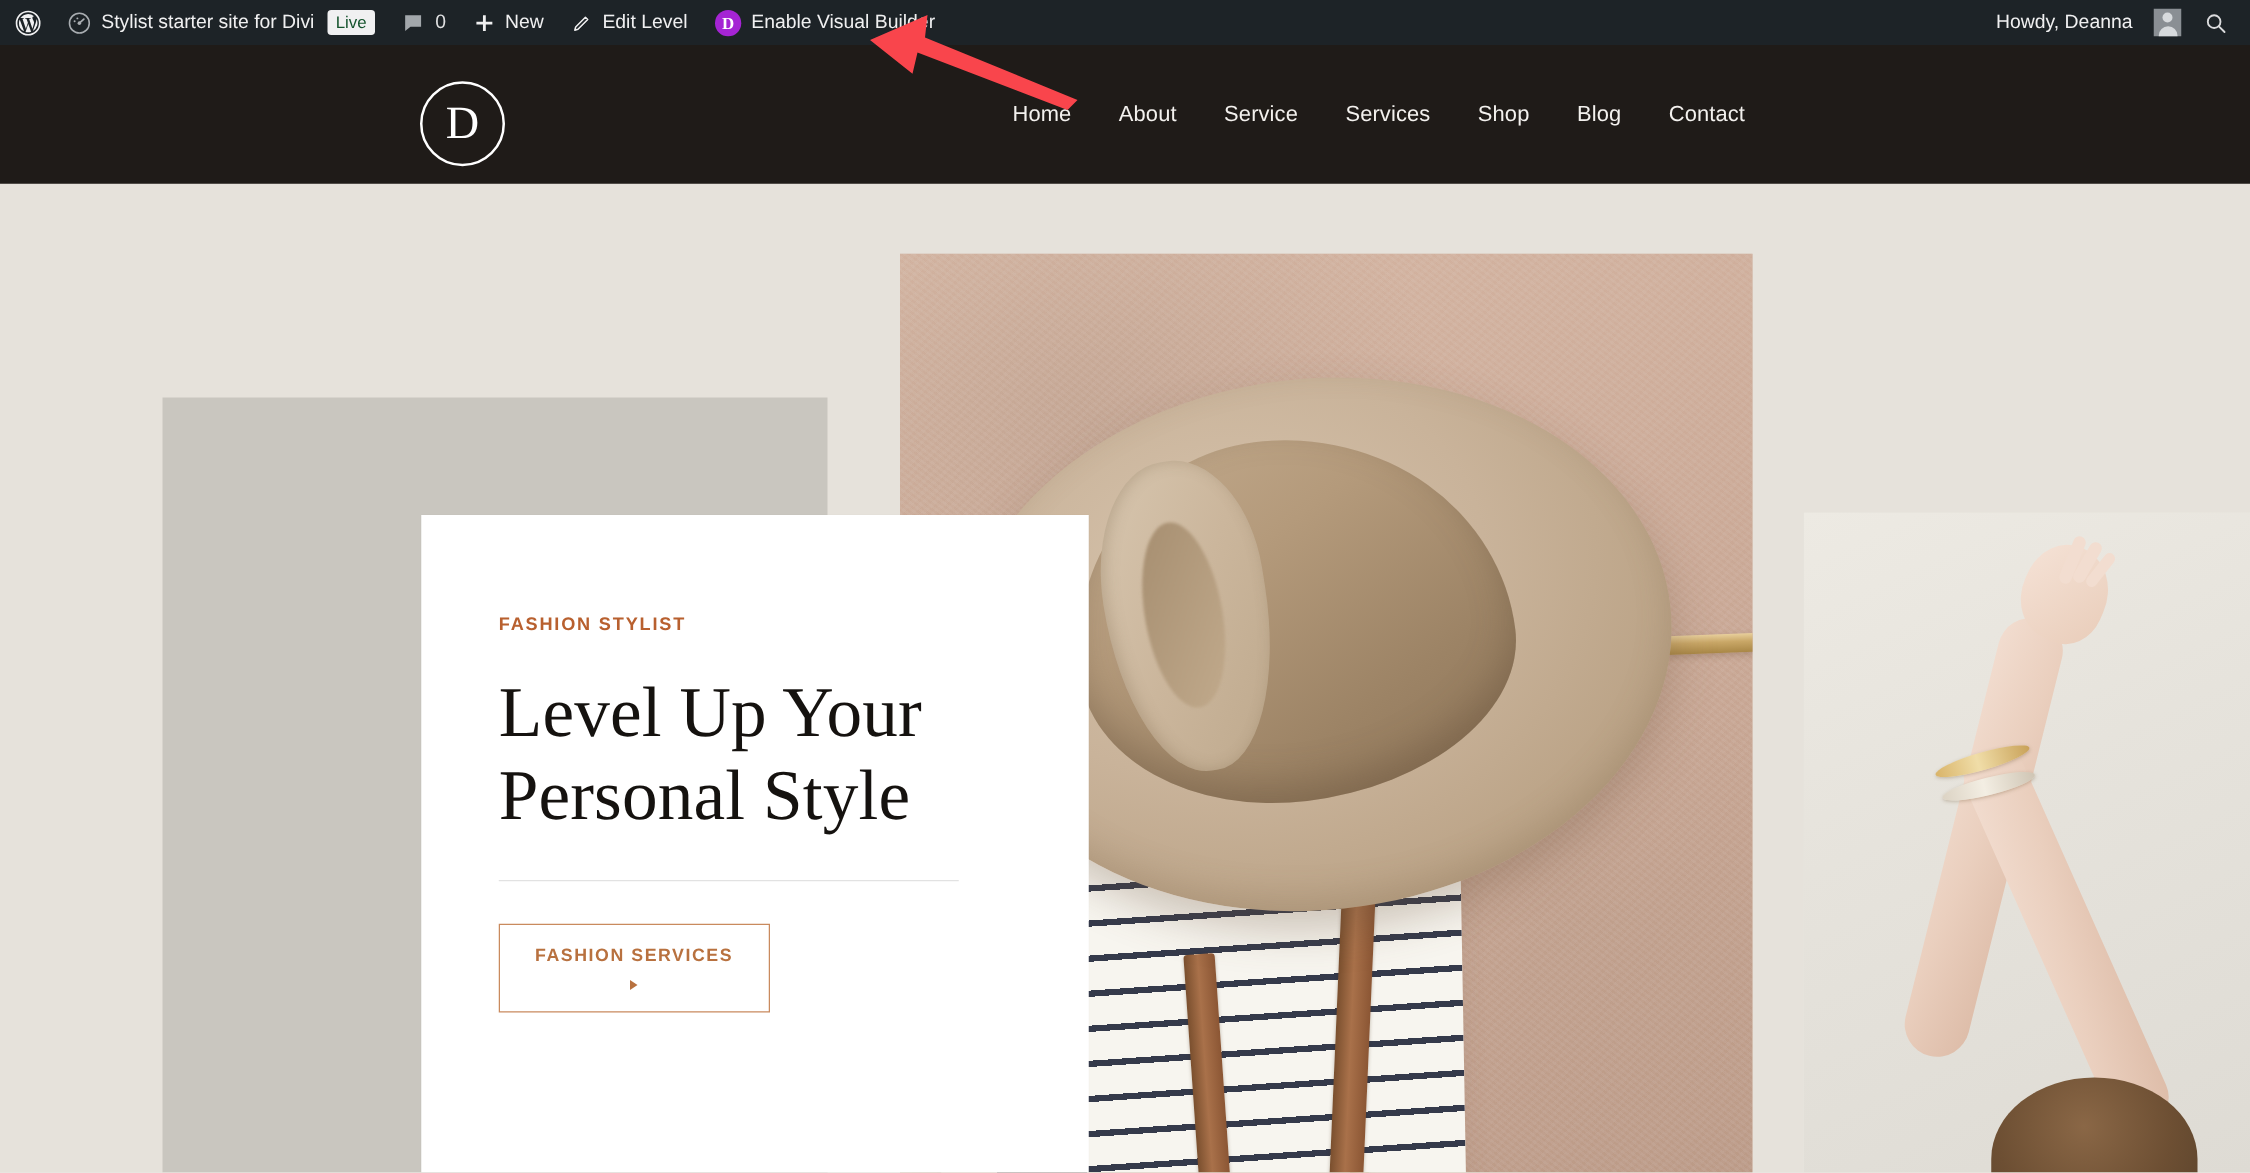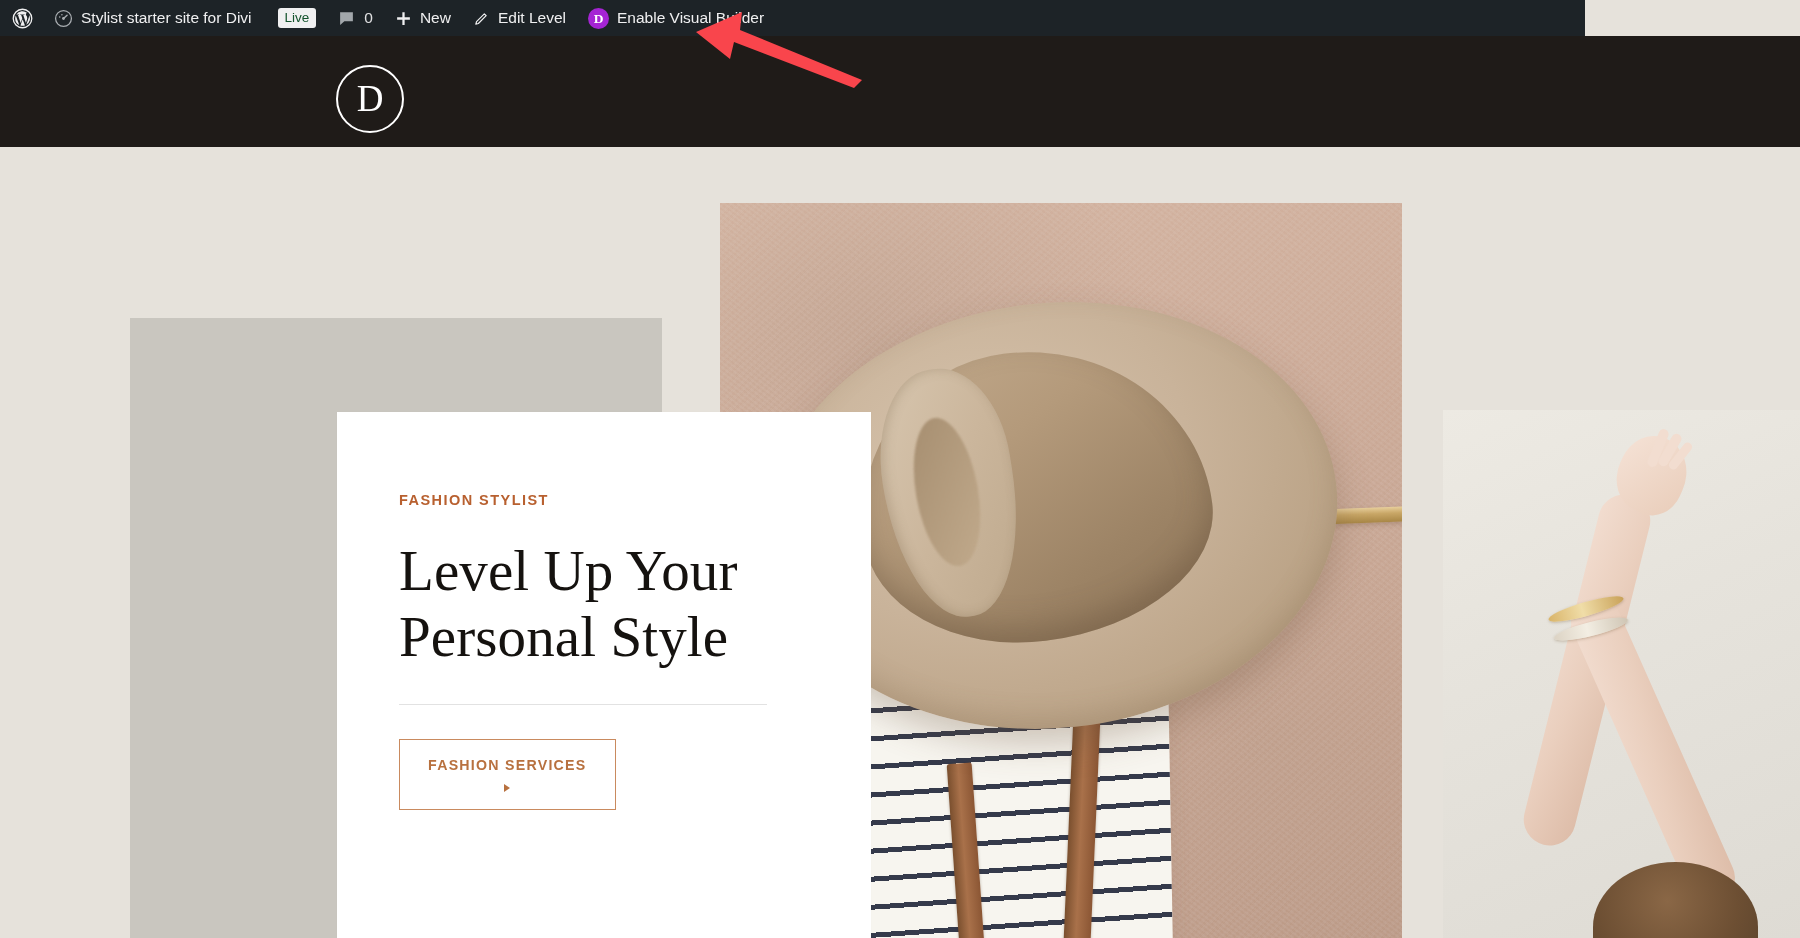--- a/index.html
+++ b/index.html
@@ -5,21 +5,21 @@
   * { margin:0; padding:0; box-sizing:border-box; }
   html,body { width:1800px; height:938px; overflow:hidden; }
   body {
     font-family:"Liberation Sans", sans-serif;
     background:#e6e2db;
     -webkit-font-smoothing:antialiased;
   }
 
   
   #wpadminbar{
-    position:absolute; top:0; left:0; width:1585px; height:36px;
+    position:absolute; top:0; left:0; width:1800px; height:36px;
     background:#1d2327; color:#f0f0f1;
     display:flex; align-items:center;
     font-size:15.5px; z-index:100;
   }
   .ab-left{ display:flex; align-items:center; height:36px; padding-left:6px; }
   .ab-right{ margin-left:auto; display:flex; align-items:center; height:36px; padding-right:14px; }
   .ab-item{
     display:flex; align-items:center; gap:8px;
     height:36px; padding:0 11px; color:#f0f0f1; white-space:nowrap;
     cursor:default;
@@ -30,21 +30,21 @@
   .dash-icon{ width:19px; height:19px; display:block; opacity:.82; }
   .comment-icon{ width:17px; height:17px; display:block; opacity:.78; }
   .plus-icon{ width:17px; height:17px; display:block; }
   .pencil-icon{ width:17px; height:17px; display:block; }
   .search-icon-ab{ width:19px; height:19px; display:block; opacity:.9; }
 
   .live-badge{
     background:#f0f0f1; color:#14532d;
     font-size:13.5px; font-weight:400;
     border-radius:3px; padding:1px 7px 2px; line-height:17px;
-    margin-left:18px;
+    margin-left:2px;
   }
   .comment-count{ font-size:15.5px; opacity:.92; margin-left:1px; }
 
   .divi-dot{
     width:21px; height:21px; border-radius:50%;
     background:#a524d4; color:#fff;
     font-size:13.5px; font-weight:700; line-height:21px; text-align:center;
     font-family:"Liberation Serif", serif;
     display:block;
   }
@@ -332,28 +332,52 @@
       <span>Edit Level</span>
     </div>
 
     <div class="ab-item">
       <span class="divi-dot">D</span>
       <span>Enable Visual Builder</span>
     </div>
 
   </div>
 
+  <div class="ab-right">
+    <div class="ab-item" style="padding-right:0;">
+      <span class="howdy">Howdy, Deanna</span>
+      <span class="avatar-wrap">
+        <span class="avatar-head"></span>
+        <span class="avatar-body"></span>
+      </span>
+    </div>
+    <div class="ab-search">
+      <svg class="search-icon-ab" viewBox="0 0 24 24">
+        <circle cx="10.5" cy="10.5" r="6.4" fill="none" stroke="#f0f0f1" stroke-width="1.9"></circle>
+        <path d="M15.3 15.3L21 21" stroke="#f0f0f1" stroke-width="1.9" stroke-linecap="round"></path>
+      </svg>
+    </div>
+  </div>
 </div>
 
 <header id="site-header">
 
   <a class="logo-circle">
     <span class="logo-letter">D</span>
   </a>
 
+  <nav id="main-nav">
+    <span class="nav-link">Home</span>
+    <span class="nav-link">About</span>
+    <span class="nav-link">Service</span>
+    <span class="nav-link">Services</span>
+    <span class="nav-link">Shop</span>
+    <span class="nav-link">Blog</span>
+    <span class="nav-link">Contact</span>
+  </nav>
 </header>
 
 <section id="hero">
 
   <div id="grey-block"></div>
 
   <div id="hero-image-main">
     <div class="hero-wall"></div>
     <div class="rack-bar"></div>
     <div class="rack-elbow"></div>

